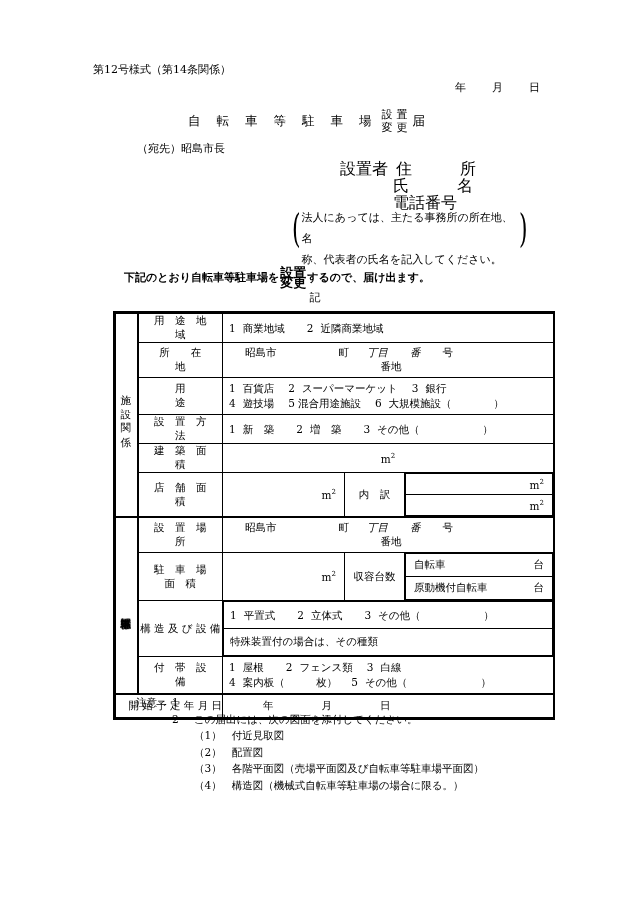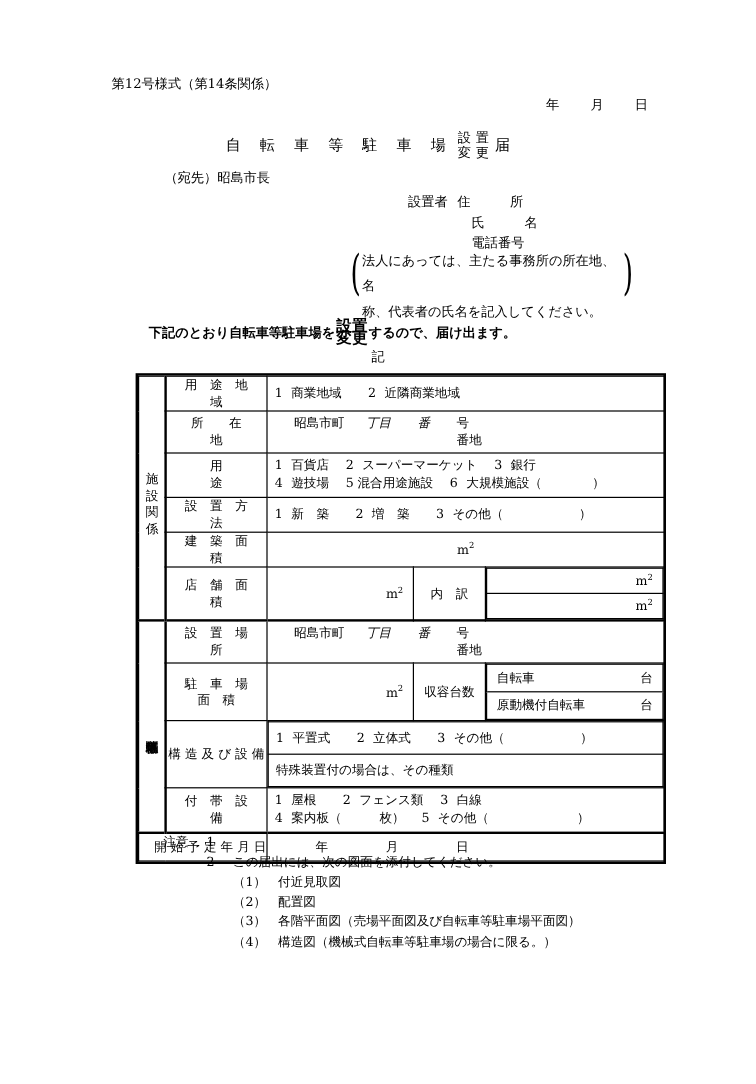--- a/index.html
+++ b/index.html
@@ -62,21 +62,21 @@
 
   .addressee {
     left: 137px; top: 141px;
     font-size: 11px;
     white-space: nowrap;
   }
 
   
   .applicant {
     left: 340px; top: 160px;
-    font-size: 11px;
+    font-size: 16px;
     line-height: 17px;
     white-space: nowrap;
   }
   .applicant .row { display: block; }
   .applicant .lbl-setter { margin-right: 8px; }
   .applicant .indent { padding-left: 53px; }
 
   
   .note-paren {
     left: 285px; top: 207px;
@@ -169,21 +169,21 @@
 
   .cell-pad { padding: 3px 6px !important; }
 
   .opt-line { white-space: nowrap; line-height: 15px; }
   .opt-line .n { margin-right: 7px; }
   .opt-line .g1 { margin-right: 22px; }
   .opt-line .g2 { margin-right: 14px; }
 
   .addr-cell { padding: 3px 0 3px 0 !important; }
   .addr-l1 { padding-left: 22px; white-space: nowrap; }
-  .addr-l1 .s1 { }
+  .addr-l1 .s1 { margin-right: 62px; }
   .addr-l1 .s2 { margin-right: 18px; }
   .addr-l1 .s3 { margin-right: 22px; font-style: italic; }
   .addr-l2 { text-align: center; padding-left: 6px; }
 
   .sq { text-align: right; padding-right: 8px !important; }
   .sup { vertical-align: super; font-size: 7px; }
 
   .center { text-align: center; }
 
   .inner-t { border-collapse: collapse; width: 100%; table-layout: fixed; }

